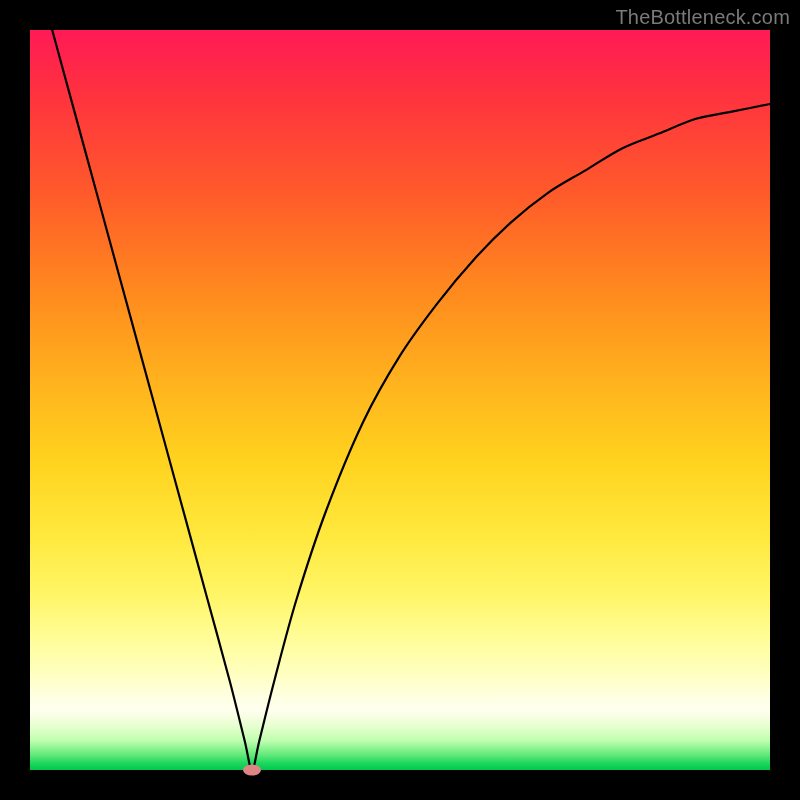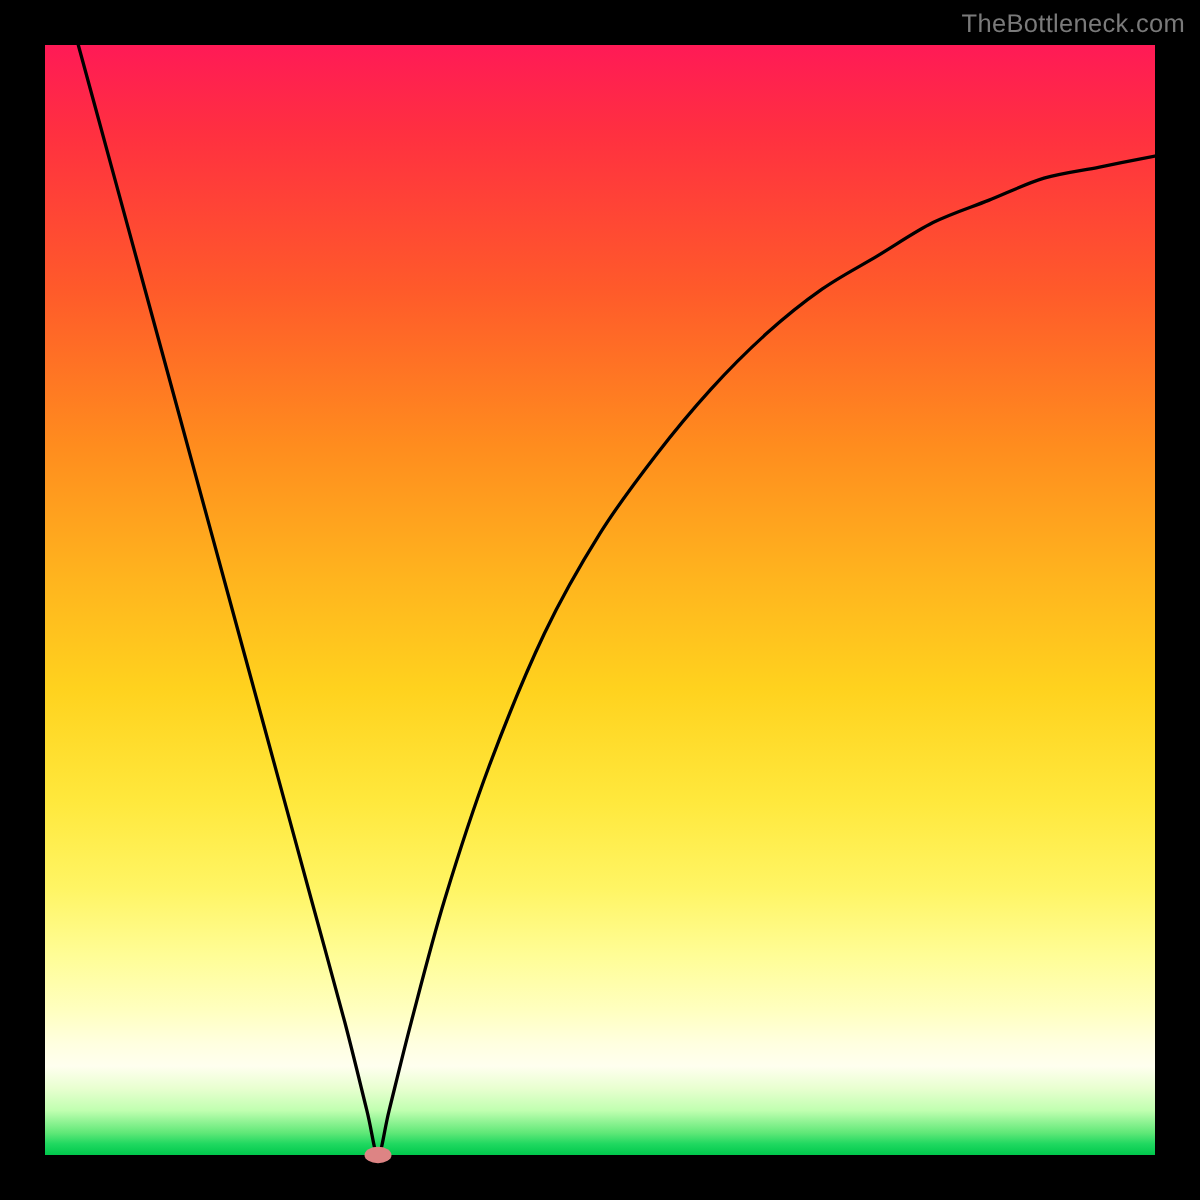--- a/index.html
+++ b/index.html
@@ -40,21 +40,21 @@
       #c0ffb0 96%,
       #60e878 98%,
       #20d860 99%,
       #00c84c 100%);
   }
   .watermark {
     position: absolute;
     top: 6px;
     right: 10px;
     color: #7a7a7a;
-    font-size: 17px;
+    font-size: 20px;
     font-weight: 500;
     letter-spacing: 0.2px;
   }
   svg.curve {
     position: absolute;
     left: 0;
     top: 0;
     width: 740px;
     height: 740px;
     display: block;

